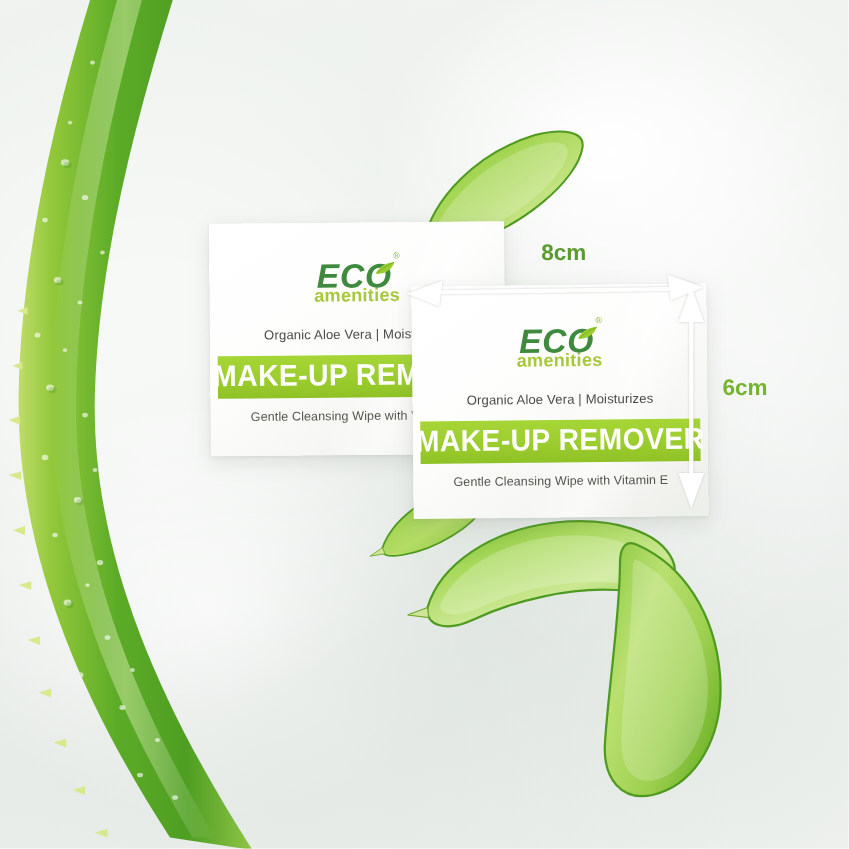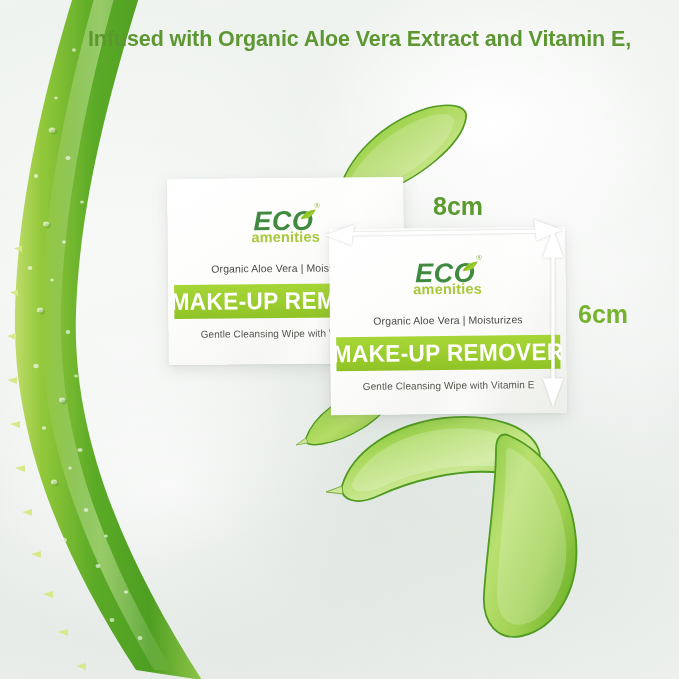--- a/index.html
+++ b/index.html
@@ -74,21 +74,21 @@
   .band span{
     color:#fff;font-size:24px;font-weight:bold;letter-spacing:.4px;
     transform:scaleX(.94);white-space:nowrap;
   }
   .subline{
     position:absolute;left:0;right:0;text-align:center;
     font-size:10px;color:#55554f;letter-spacing:.1px;
   }
 
   
-  .dim-label{position:absolute;font-size:25px;font-weight:bold;z-index:32;}
+  .dim-label{position:absolute;font-size:18px;font-weight:bold;z-index:32;}
   .dim-8{left:433px;top:192px;color:#5a9a2e;}
   .dim-6{left:578px;top:300px;color:#76b32e;}
   .arrows{position:absolute;inset:0;z-index:31;pointer-events:none;}
 </style>
 </head>
 <body>
 
 <div id="stage">
 
   <div class="stalk-wrap">
@@ -284,16 +284,15 @@
       <line x1="553" y1="244" x2="553" y2="392"></line>
       <polygon points="553,234 545,256 561,256"></polygon>
       <polygon points="553,402 545,380 561,380"></polygon>
     </g>
   </svg>
 
   <div class="dim-label dim-8">8cm</div>
   <div class="dim-label dim-6">6cm</div>
 
   <div class="headline">
-    <div>Infused with Organic Aloe Vera Extract  and Vitamin E,</div>
   </div>
 
 </div>
 
 </body></html>

